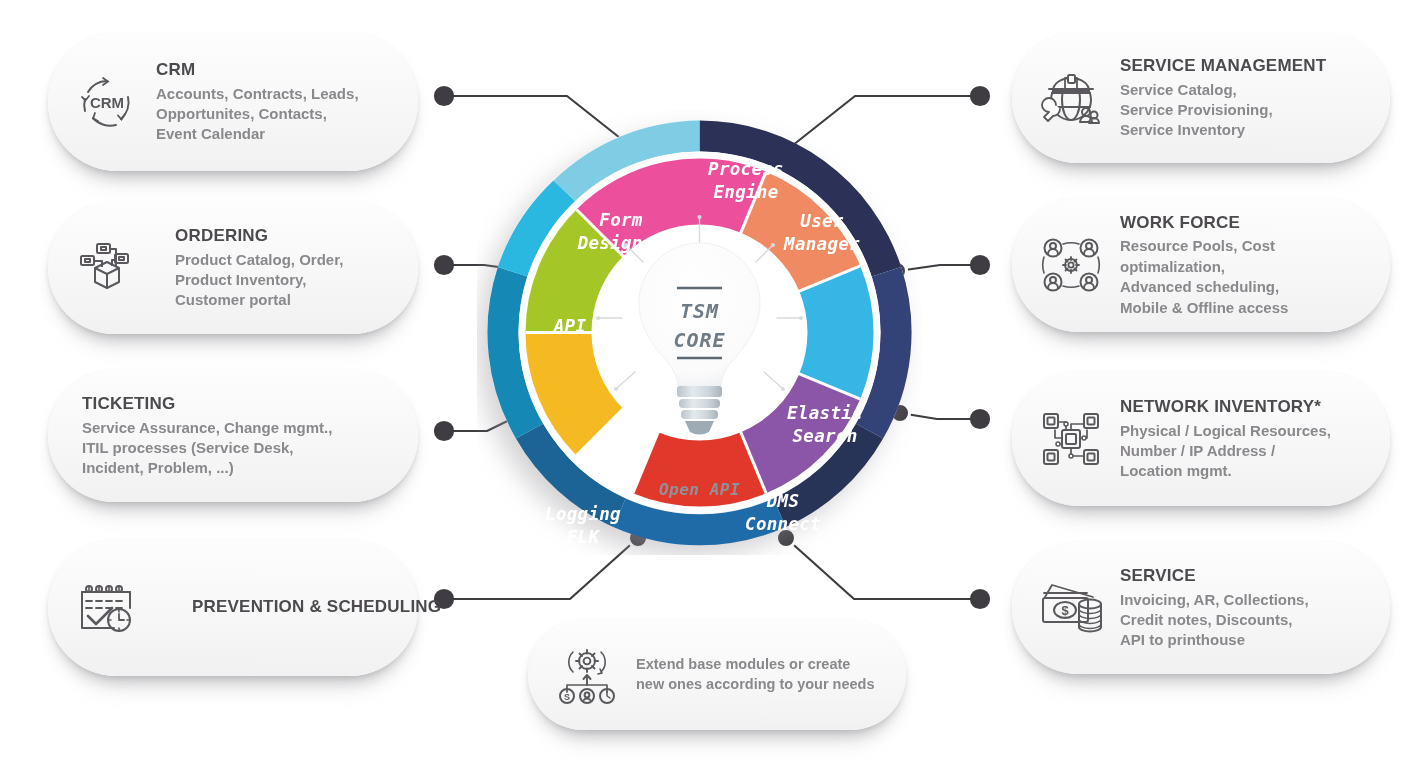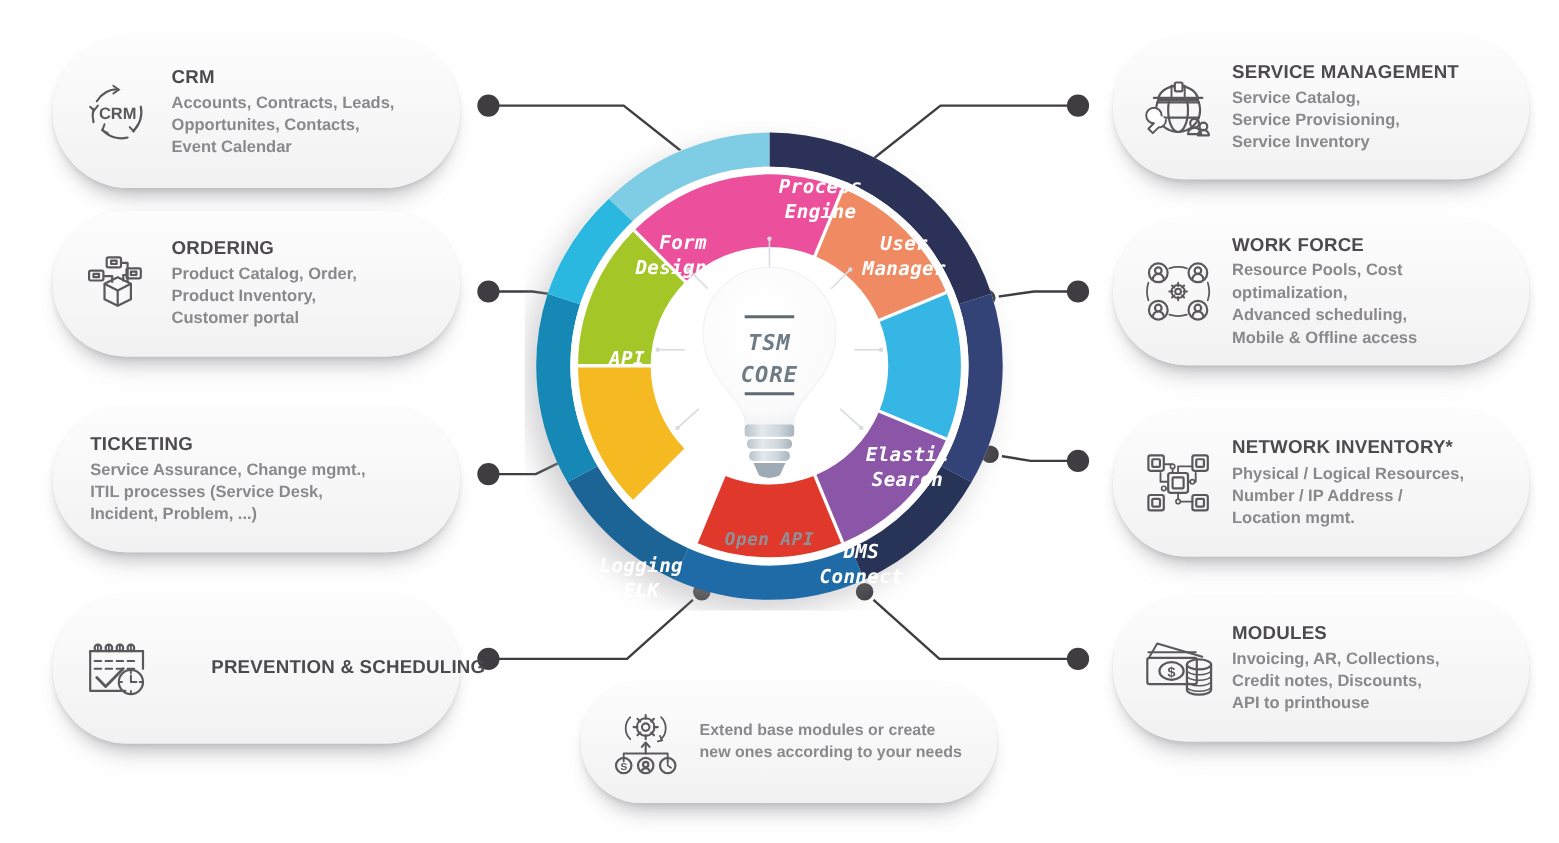--- a/index.html
+++ b/index.html
@@ -37,21 +37,21 @@
   .card .sub{
     font-size:15px;font-weight:bold;color:#8a888c;
     line-height:1.36;white-space:pre-line;
   }
 
   
   .card.left{left:48px;width:370px;}
   .card.right{left:1012px;width:378px;}
 
   #card-crm{top:33px;height:138px;}
-  #card-ordering{top:192px;height:132px;}
+  #card-ordering{top:202px;height:132px;gap:19px;}
   #card-ticketing{top:370px;height:132px;}
   #card-prevention{top:540px;height:136px;gap:36px;}
 
   #card-service-management{top:33px;height:130px;}
   #card-work-force{top:198px;height:134px;}
   #card-network-inventory{top:372px;height:134px;}
   #card-billing{top:542px;height:132px;}
 
   #card-custom-modules{
     left:528px;top:620px;width:378px;height:110px;
@@ -451,21 +451,21 @@
         <text x="27" y="36" font-family="'Liberation Sans',sans-serif" font-size="13" font-weight="bold" fill="#5a585c" stroke="none" text-anchor="middle">$</text>
         <ellipse cx="52" cy="25" rx="11" ry="4.5"></ellipse>
         <path d="M41 25 L41 48 a11 4.5 0 0 0 22 0 L63 25"></path>
         <path d="M41 30 a11 4.5 0 0 0 22 0" stroke-width="1.4"></path>
         <path d="M41 35 a11 4.5 0 0 0 22 0" stroke-width="1.4"></path>
         <path d="M41 40 a11 4.5 0 0 0 22 0" stroke-width="1.4"></path>
         <path d="M41 45 a11 4.5 0 0 0 22 0" stroke-width="1.4"></path>
       </svg>
     </div>
     <div class="txt">
-      <div class="ttl">MODULES</div>
+      <div class="ttl">SERVICE</div>
       <div class="sub">Invoicing, AR, Collections,
 Credit notes, Discounts,
 API to printhouse</div>
     </div>
   </div>
 
   <div class="card" id="card-custom-modules">
     <div class="ico">
       <svg width="64" height="58" viewBox="0 0 64 58" fill="none" stroke="#5a585c" stroke-width="2" stroke-linejoin="round" stroke-linecap="round">
         <g stroke-width="1.9">

